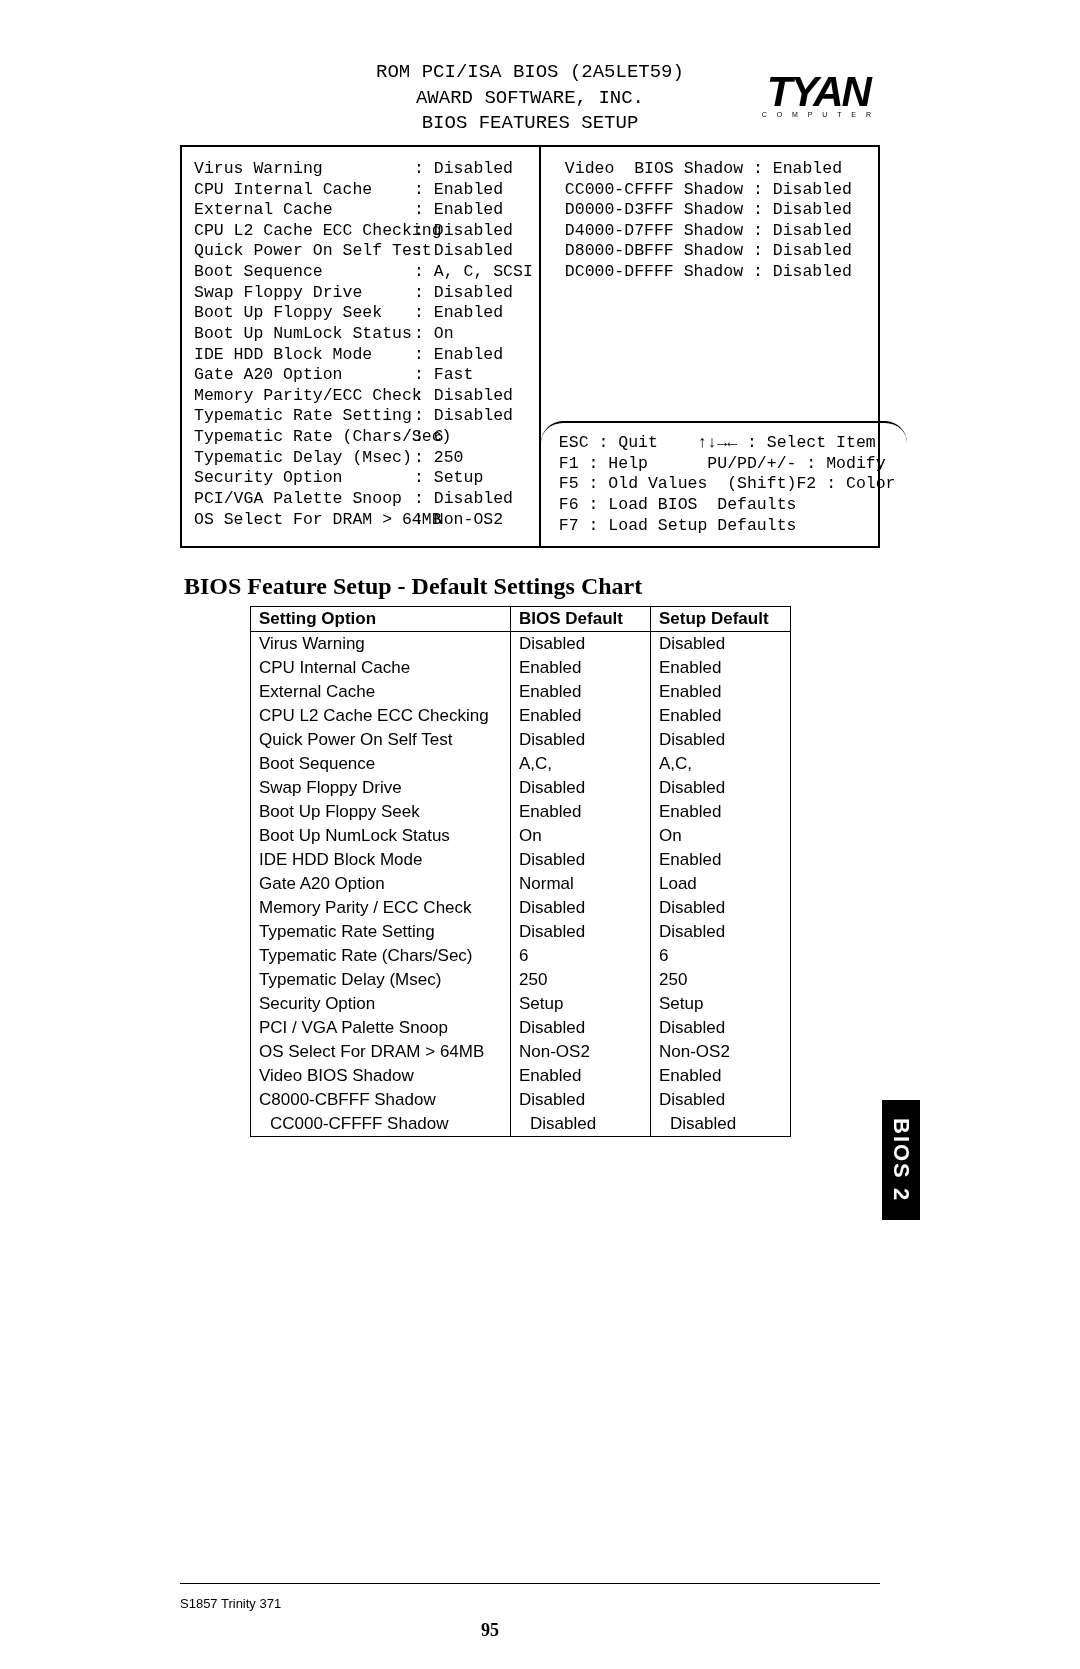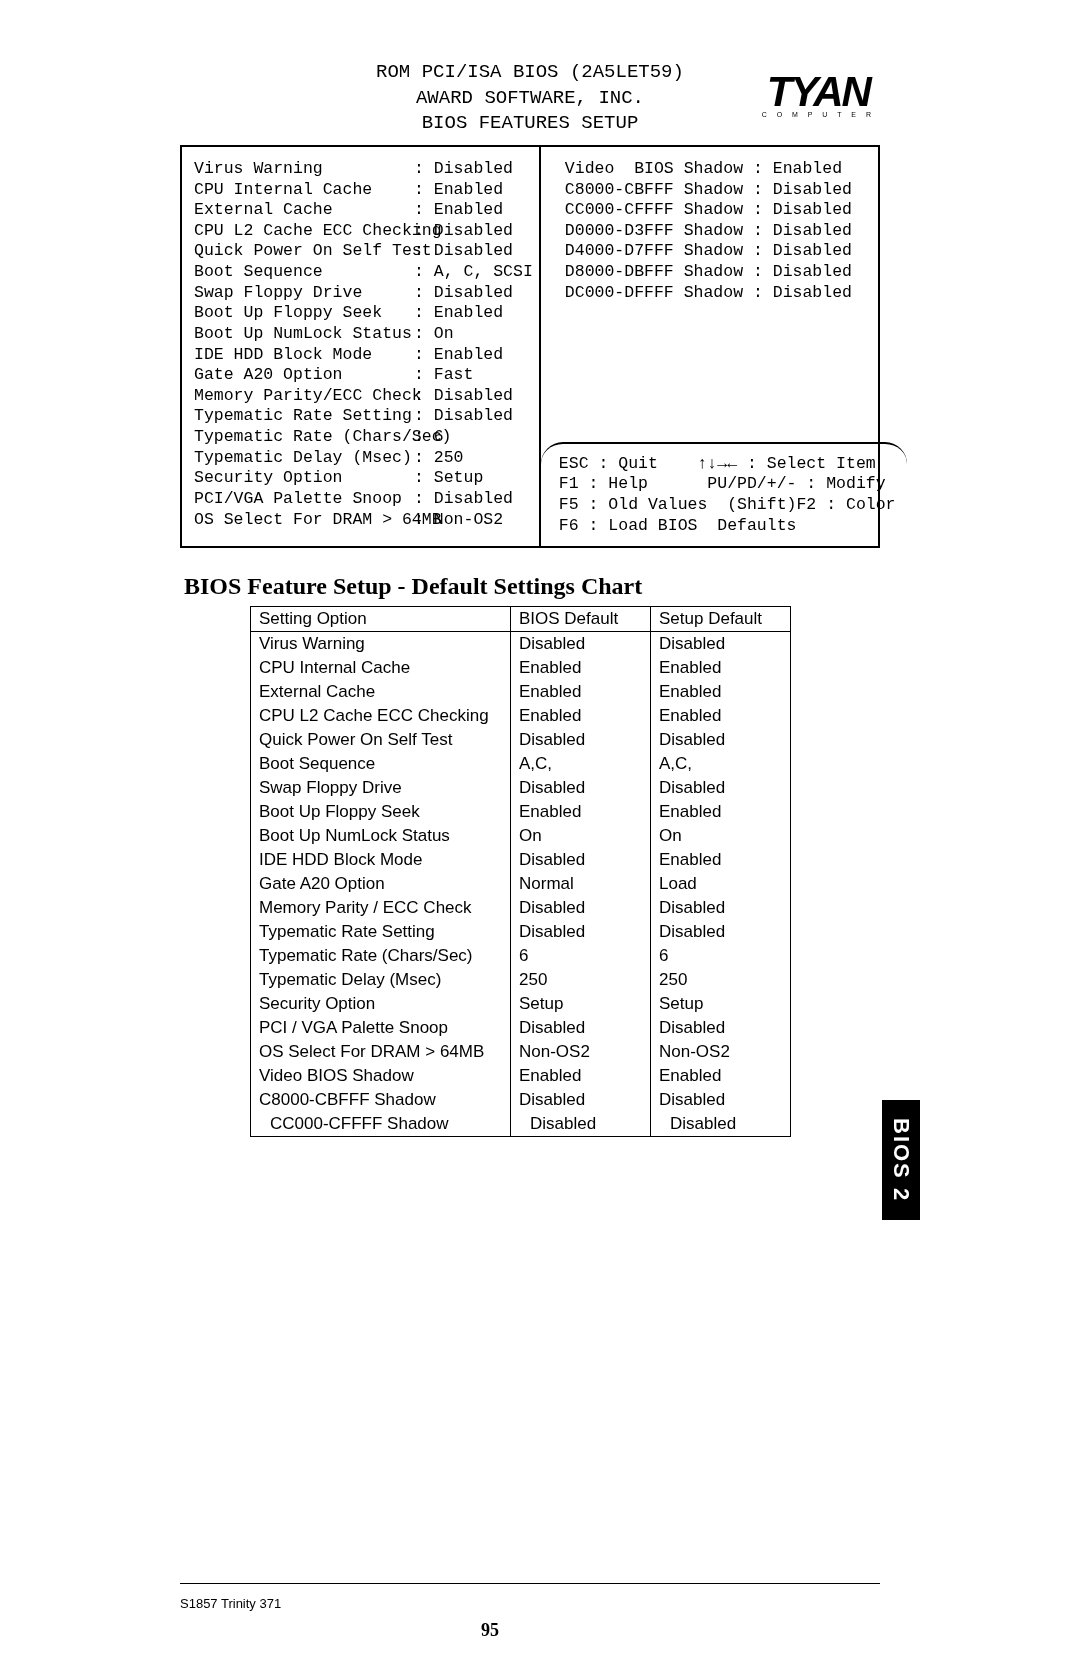--- a/index.html
+++ b/index.html
@@ -93,21 +93,21 @@
   .defaults-table td {
     border-left: 1px solid #000;
     border-right: 1px solid #000;
     padding: 2px 8px 2px 8px;
     text-align: left;
     vertical-align: top;
   }
   .defaults-table thead th {
     border-top: 1px solid #000;
     border-bottom: 1px solid #000;
-    font-weight: normal;
+    font-weight: bold;
   }
   .defaults-table tbody tr:last-child td { border-bottom: 1px solid #000; padding-left: 19px; }
   .defaults-table th:nth-child(1),
   .defaults-table td:nth-child(1) { width: 260px; }
   .defaults-table th:nth-child(2),
   .defaults-table td:nth-child(2) { width: 140px; }
   .defaults-table th:nth-child(3),
   .defaults-table td:nth-child(3) { width: 140px; }
 
   .side-tab {
@@ -178,32 +178,32 @@
         <div class="kv-row"><span class="kv-label">Typematic Rate Setting</span><span class="kv-value">: Disabled</span></div>
         <div class="kv-row"><span class="kv-label">Typematic Rate (Chars/Sec)</span><span class="kv-value">: 6</span></div>
         <div class="kv-row"><span class="kv-label">Typematic Delay (Msec)</span><span class="kv-value">: 250</span></div>
         <div class="kv-row"><span class="kv-label">Security Option</span><span class="kv-value">: Setup</span></div>
         <div class="kv-row"><span class="kv-label">PCI/VGA Palette Snoop</span><span class="kv-value">: Disabled</span></div>
         <div class="kv-row"><span class="kv-label">OS Select For DRAM &gt; 64MB</span><span class="kv-value">: Non-OS2</span></div>
       </div>
     <div class="bios-right">
       <div class="bios-right-top" id="bios-right-top">
           <div class="kv-right-row">Video  BIOS Shadow : Enabled</div>
-          <div class="kv-right-row">C8000-CBFFF Shadow : Disabled</div>
           <div class="kv-right-row">CC000-CFFFF Shadow : Disabled</div>
           <div class="kv-right-row">D0000-D3FFF Shadow : Disabled</div>
           <div class="kv-right-row">D4000-D7FFF Shadow : Disabled</div>
           <div class="kv-right-row">D8000-DBFFF Shadow : Disabled</div>
           <div class="kv-right-row">DC000-DFFFF Shadow : Disabled</div>
         </div>
       <div class="bios-right-bottom" id="bios-help">
           <div class="help-row">ESC : Quit    ↑↓→← : Select Item</div>
           <div class="help-row">F1 : Help      PU/PD/+/- : Modify</div>
           <div class="help-row">F5 : Old Values  (Shift)F2 : Color</div>
           <div class="help-row">F6 : Load BIOS  Defaults</div>
+          <div class="help-row">F7 : Load Setup Defaults</div>
         </div>
     </div>
   </div>
 
   <div class="section-title">BIOS Feature Setup - Default Settings Chart</div>
 
   <table class="defaults-table" id="defaults-table">
     <thead>
       <tr>
         <th>Setting Option</th>

